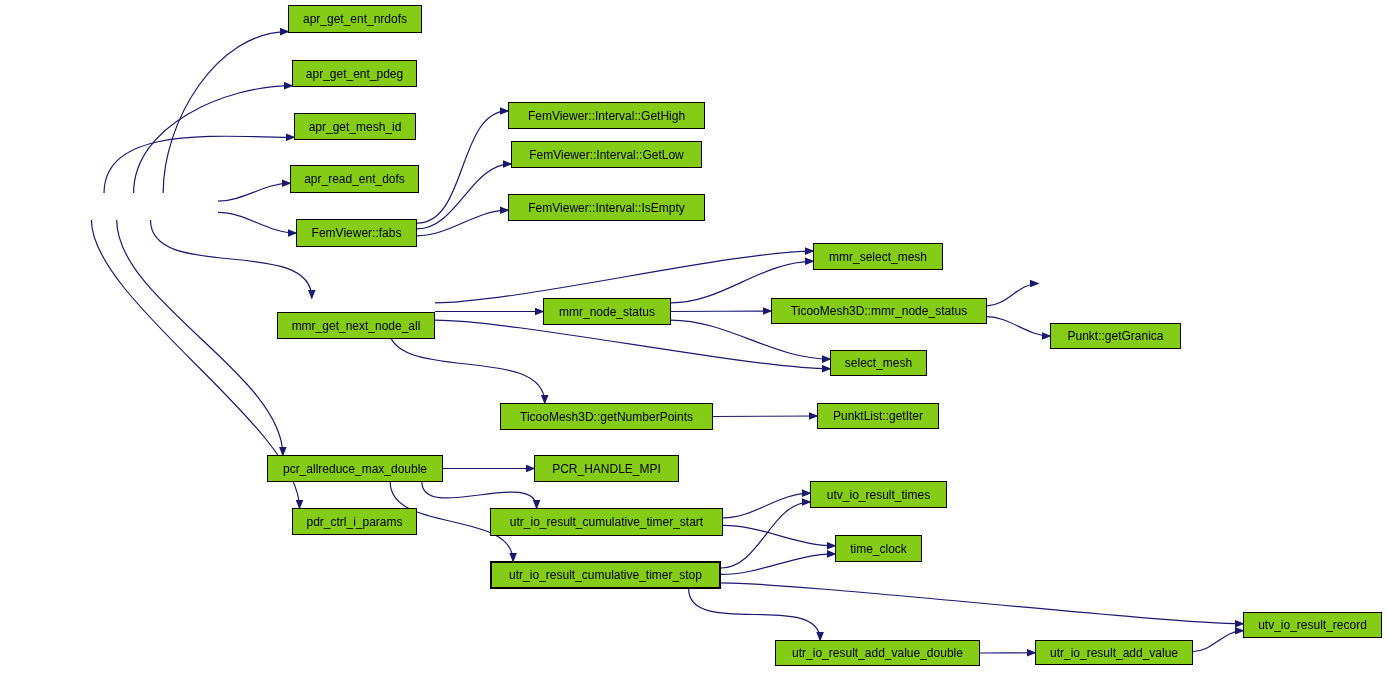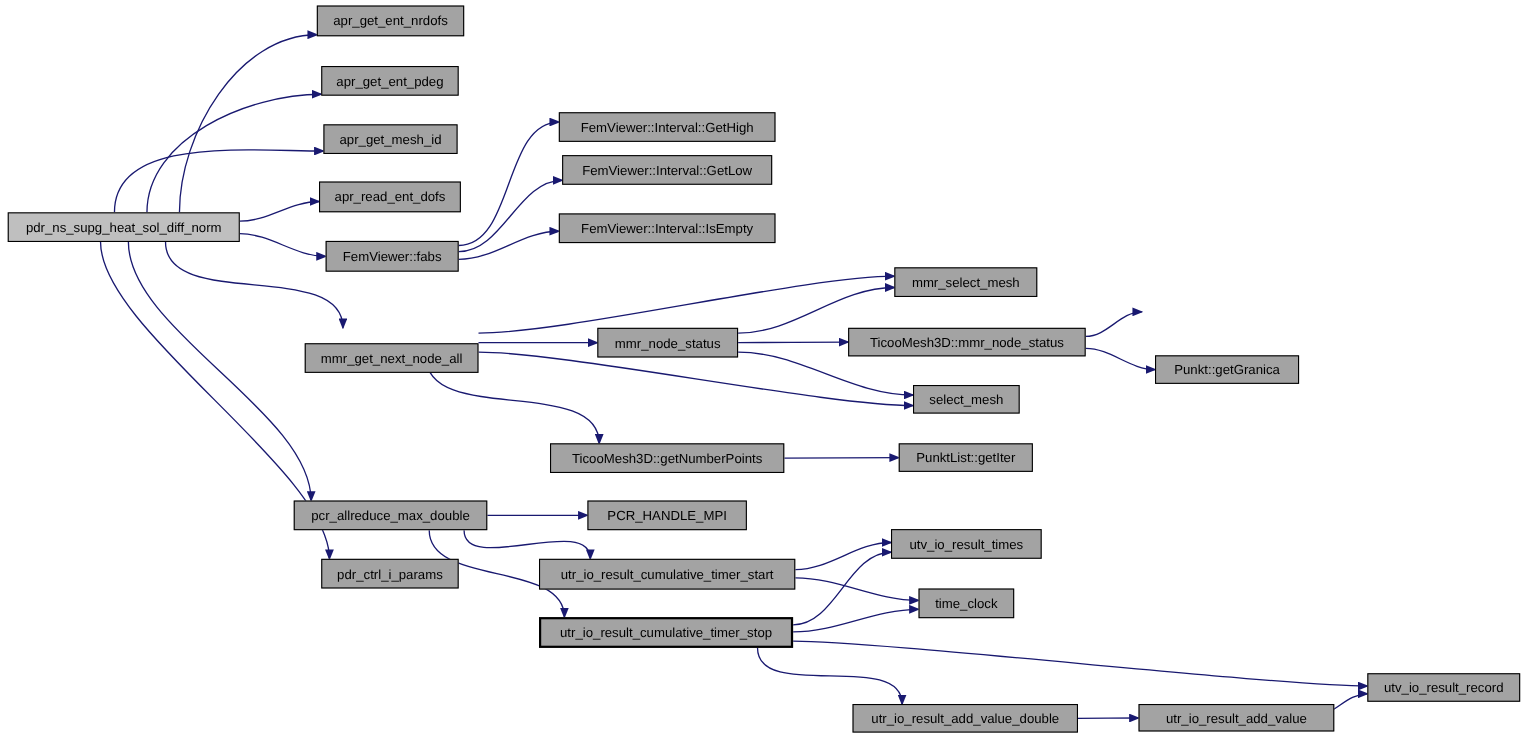--- a/index.html
+++ b/index.html
@@ -4,21 +4,21 @@
 <style>
   html,body { margin:0; padding:0; background:#ffffff; }
   #canvas {
     position:relative; width:1387px; height:673px;
     font-family:"Liberation Sans", sans-serif; overflow:hidden; background:#ffffff;
   }
   #edge-layer { position:absolute; left:0; top:0; }
   .node {
     position:absolute; box-sizing:border-box;
     display:flex; align-items:center; justify-content:center;
-    background:#a3a3a3; border:1px solid #000000;
+    background:#84cc16; border:1px solid #000000;
     font-size:12px; color:#000000; white-space:nowrap; cursor:pointer;
   }
   .node.root { background:#bfbfbf; cursor:default; }
   .node.bold { border-width:2px; }
 </style>
 </head>
 <body>
 
 <div id="canvas">
   <svg id="edge-layer" width="1387" height="673" viewBox="0 0 1387 673">
@@ -56,21 +56,20 @@
         <path d="M723,525.36 C762.8474555774895,525.36 795.1525444225105,545.8 835,545.8" fill="none" stroke="#191970" stroke-width="1.2" marker-end="url(#arrow)"></path>
         <path d="M721,568 C759.7680634156518,568 771.2319365843482,502.06 810,502.06" fill="none" stroke="#191970" stroke-width="1.2" marker-end="url(#arrow)"></path>
         <path d="M721,574.44 C761.5424681167785,574.44 794.4575318832215,553.9 835,553.9" fill="none" stroke="#191970" stroke-width="1.2" marker-end="url(#arrow)"></path>
         <path d="M721,582.84 C801,582.84 1163,623.7 1243,623.7" fill="none" stroke="#191970" stroke-width="1.2" marker-end="url(#arrow)"></path>
         <path d="M688.66,589 C688.66,638.3456230683128 820.1,590.6543769316872 820.1,640" fill="none" stroke="#191970" stroke-width="1.2" marker-end="url(#arrow)"></path>
         <path d="M980,653 C1000,653 1015,652.75 1035,652.75" fill="none" stroke="#191970" stroke-width="1.2" marker-end="url(#arrow)"></path>
         <path d="M1193,651.5 C1213,651.5 1223,630.72 1243,630.72" fill="none" stroke="#191970" stroke-width="1.2" marker-end="url(#arrow)"></path>
       </g>
   </svg>
 
-  <div class="node root" style="left: 7px; top: 193px; width: 211px; height: 27px;">pdr_ns_supg_heat_sol_diff_norm</div>
   <div class="node" style="left: 288px; top: 5px; width: 134px; height: 28px;">apr_get_ent_nrdofs</div>
   <div class="node" style="left: 292px; top: 60px; width: 125px; height: 27px;">apr_get_ent_pdeg</div>
   <div class="node" style="left: 294px; top: 113px; width: 122px; height: 27px;">apr_get_mesh_id</div>
   <div class="node" style="left: 290px; top: 165px; width: 129px; height: 28px;">apr_read_ent_dofs</div>
   <div class="node" style="left: 296px; top: 219px; width: 121px; height: 28px;">FemViewer::fabs</div>
   <div class="node" style="left: 508px; top: 102px; width: 197px; height: 27px;">FemViewer::Interval::GetHigh</div>
   <div class="node" style="left: 511px; top: 141px; width: 191px; height: 27px;">FemViewer::Interval::GetLow</div>
   <div class="node" style="left: 508px; top: 194px; width: 197px; height: 27px;">FemViewer::Interval::IsEmpty</div>
   <div class="node" style="left: 277px; top: 312px; width: 158px; height: 27px;">mmr_get_next_node_all</div>
   <div class="node" style="left: 543px; top: 298px; width: 128px; height: 27px;">mmr_node_status</div>
@@ -82,14 +81,14 @@
   <div class="node" style="left: 817px; top: 403px; width: 122px; height: 26px;">PunktList::getIter</div>
   <div class="node" style="left: 267px; top: 455px; width: 176px; height: 27px;">pcr_allreduce_max_double</div>
   <div class="node" style="left: 534px; top: 455px; width: 145px; height: 27px;">PCR_HANDLE_MPI</div>
   <div class="node" style="left: 292px; top: 508px; width: 125px; height: 27px;">pdr_ctrl_i_params</div>
   <div class="node bold" style="left: 490px; top: 561px; width: 231px; height: 28px;">utr_io_result_cumulative_timer_stop</div>
   <div class="node" style="left: 490px; top: 508px; width: 233px; height: 28px;">utr_io_result_cumulative_timer_start</div>
   <div class="node" style="left: 810px; top: 481px; width: 137px; height: 27px;">utv_io_result_times</div>
   <div class="node" style="left: 835px; top: 535px; width: 87px; height: 27px;">time_clock</div>
   <div class="node" style="left: 1243px; top: 612px; width: 139px; height: 26px;">utv_io_result_record</div>
   <div class="node" style="left: 775px; top: 640px; width: 205px; height: 26px;">utr_io_result_add_value_double</div>
-  <div class="node" style="left: 1035px; top: 640px; width: 178px; height: 25px;">utr_io_result_add_value</div>
+  <div class="node" style="left: 1035px; top: 640px; width: 158px; height: 25px;">utr_io_result_add_value</div>
 </div>
 
 </body></html>

